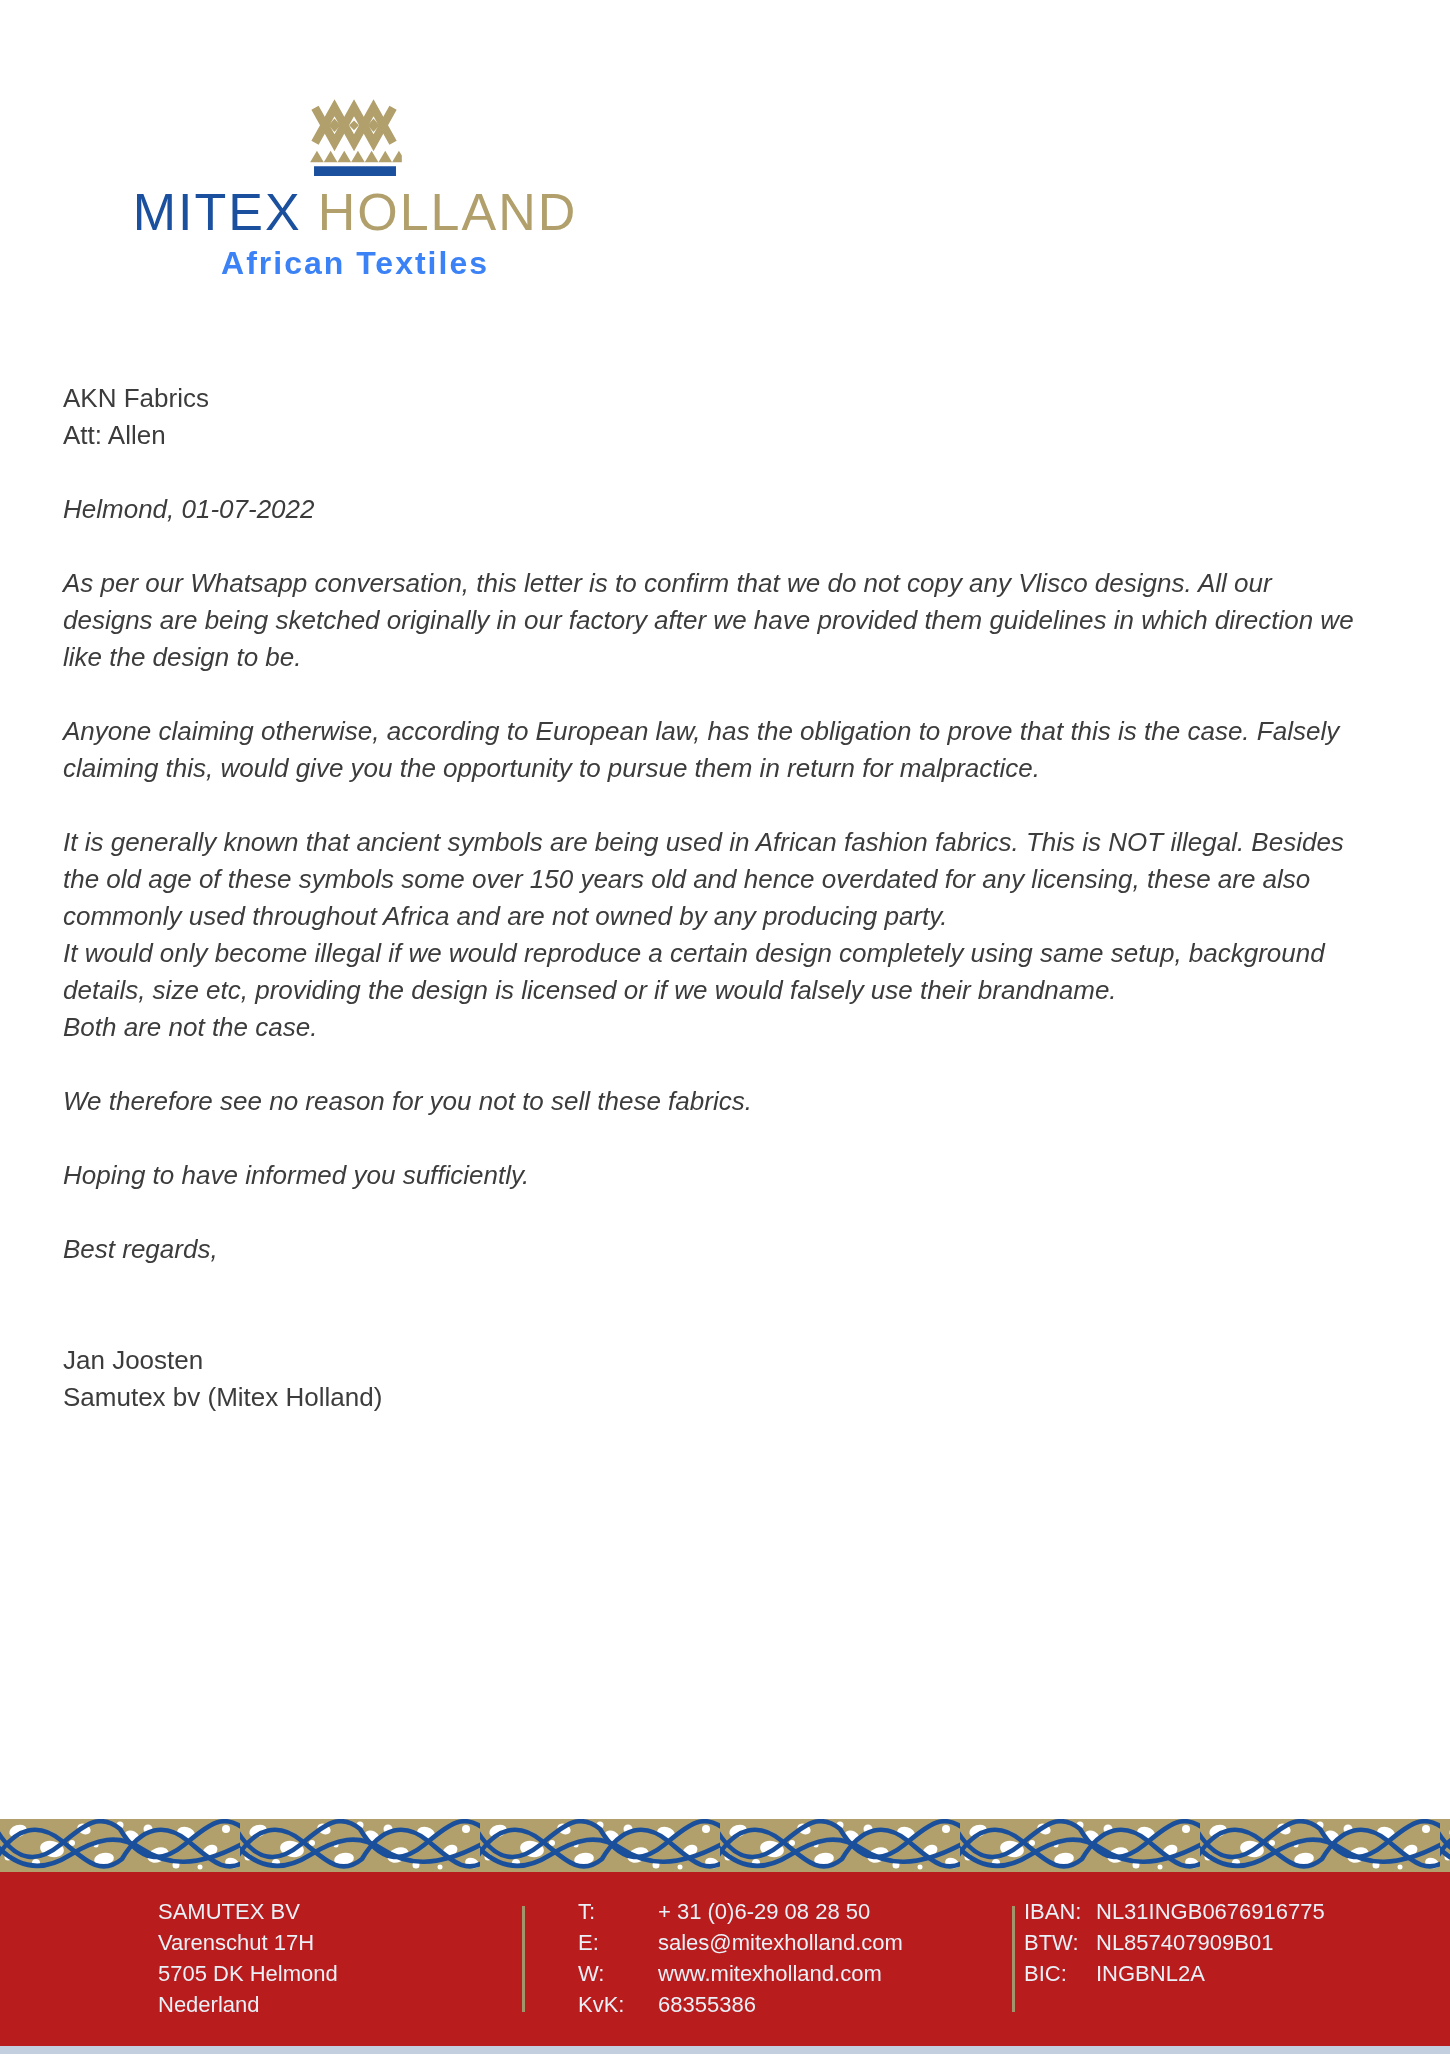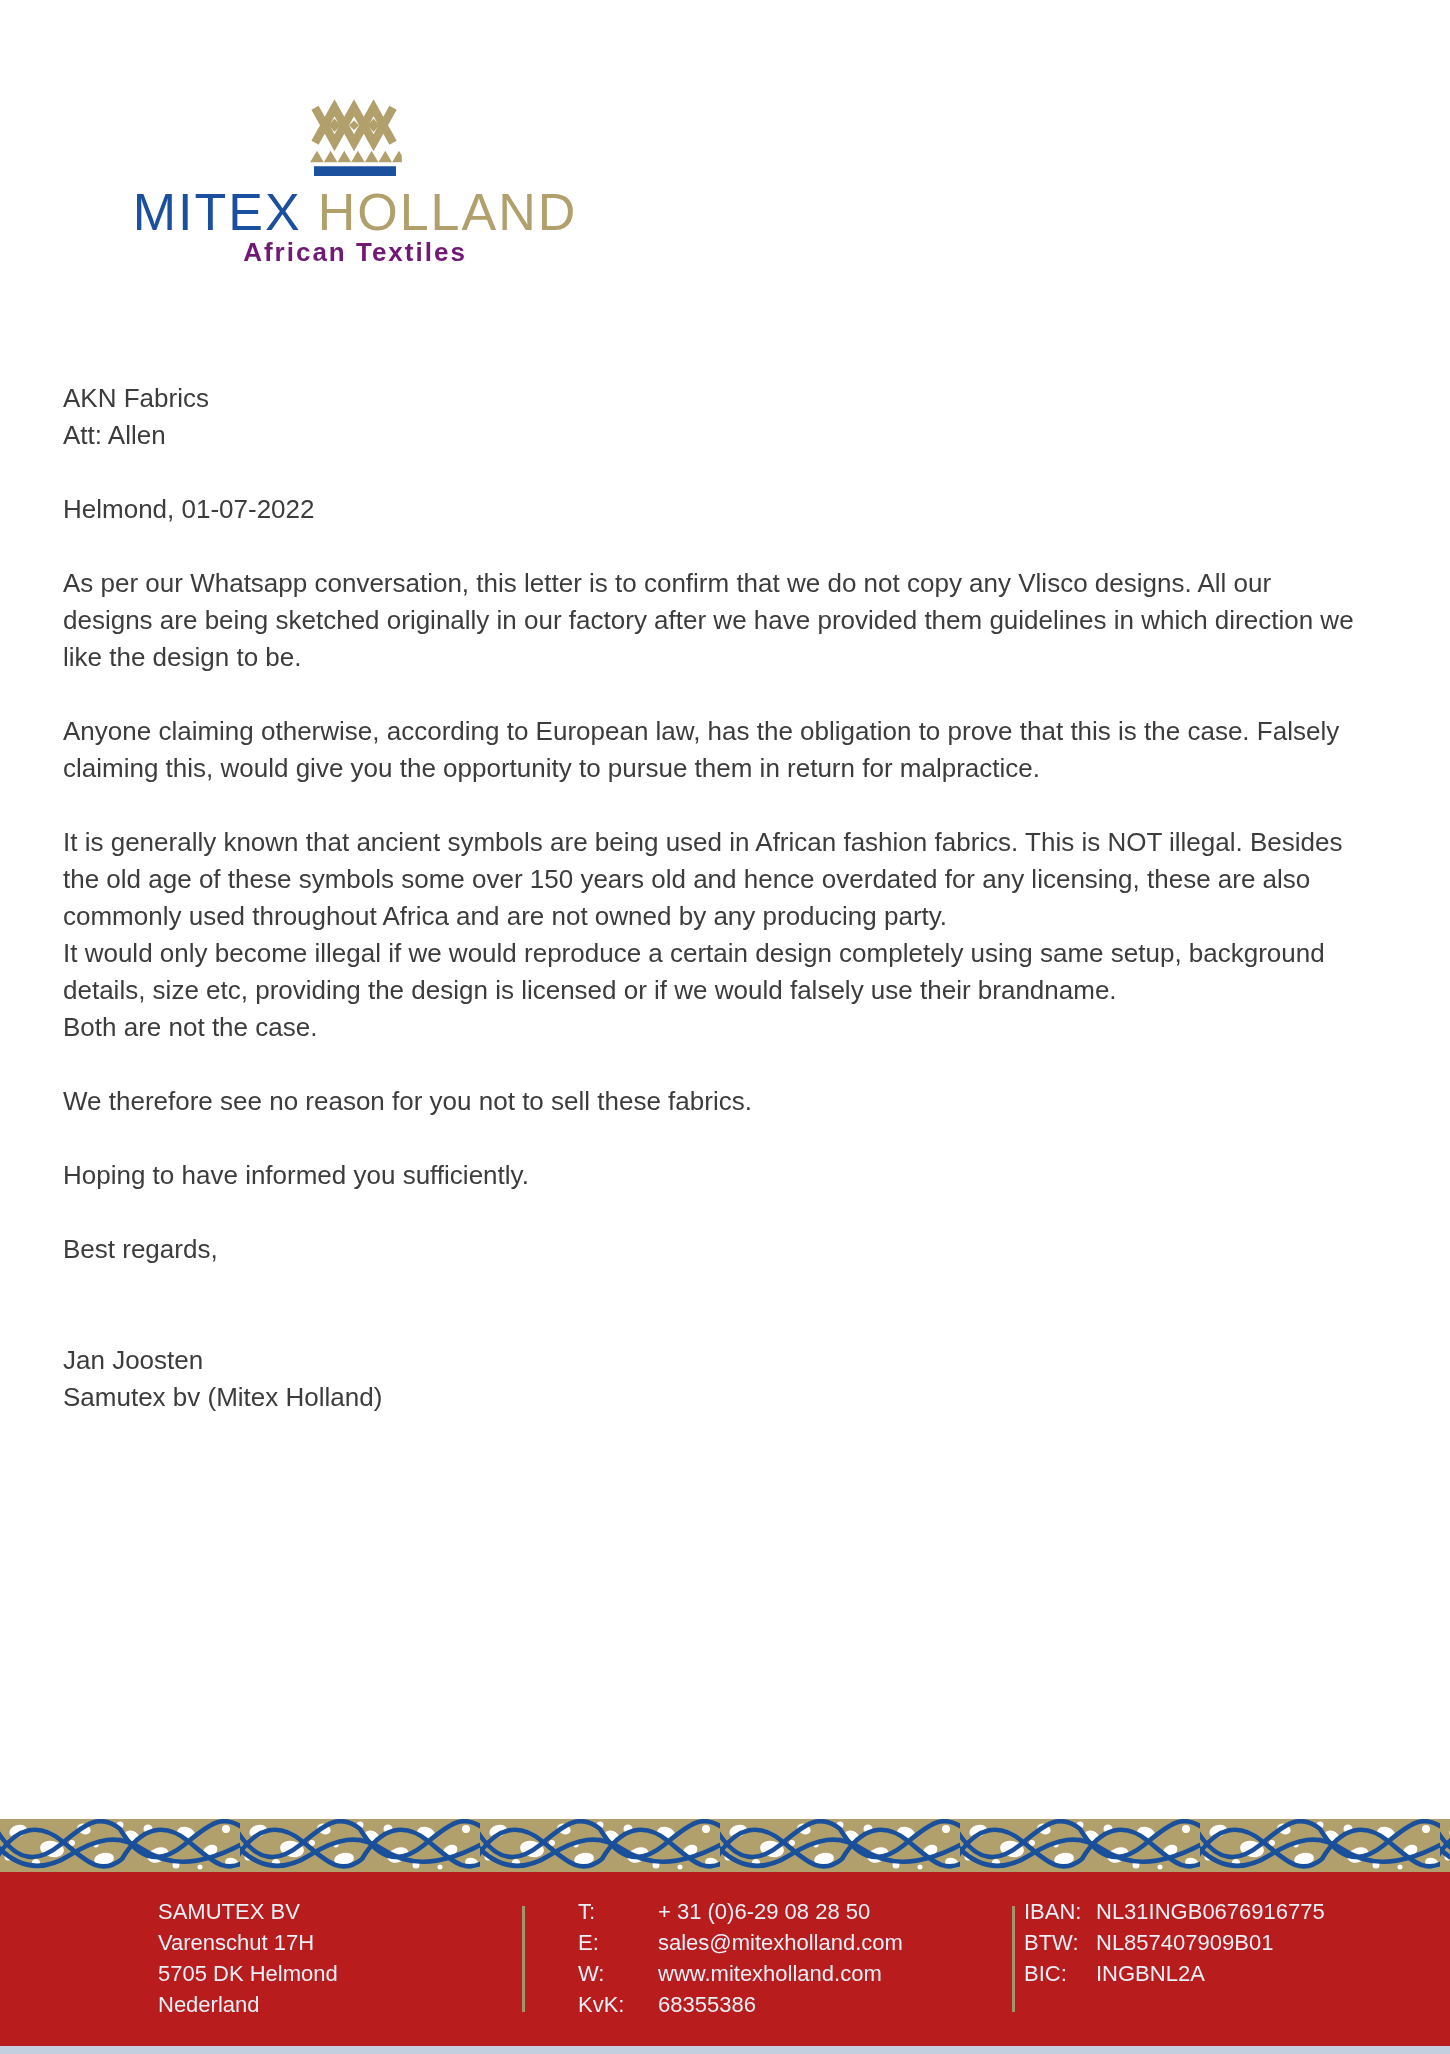--- a/index.html
+++ b/index.html
@@ -7,29 +7,29 @@
     position:relative; width:1450px; height:2054px; background:#ffffff;
     font-family:"Liberation Sans", sans-serif; overflow:hidden;
   }
 
   
   .logo-block { position:absolute; left:60px; top:96px; width:590px; text-align:center; }
   .crown { display:block; margin:0 auto; }
   .brand-line { margin-top:10px; font-size:52px; font-weight:normal; letter-spacing:2px; line-height:1; white-space:nowrap; }
   .brand-mitex   { color:#1B509E; margin-right:16px; }
   .brand-holland { color:#B1A06B; }
-  .brand-tagline { margin-top:1px; font-size:26px; font-weight:bold; letter-spacing:2px; color:#701a75; line-height:1; }
+  .brand-tagline { margin-top:9px; font-size:32px; font-weight:bold; letter-spacing:2px; color:#3b82f6; line-height:1; }
 
   
   .letter {
     position:absolute; left:63px; top:380px; width:1295px;
     font-size:26px; line-height:37px; color:#3C3C3C;
   }
   .letter p { margin:0; white-space:pre-line; }
-  .g1 { margin-top:37px !important; }
+  .g1 { margin-top:37px !important;font-style:italic; }
   .g2 { margin-top:74px !important; }
 
   
   .wave-band { position:absolute; left:0; top:1819px; width:1450px; height:53px; }
   .wave-band svg { display:block; }
 
   
   .footer {
     position:absolute; left:0; top:1872px; width:1450px; height:174px;
     background:#b91c1c; color:#EAF0F8; font-size:22px; line-height:31px;

